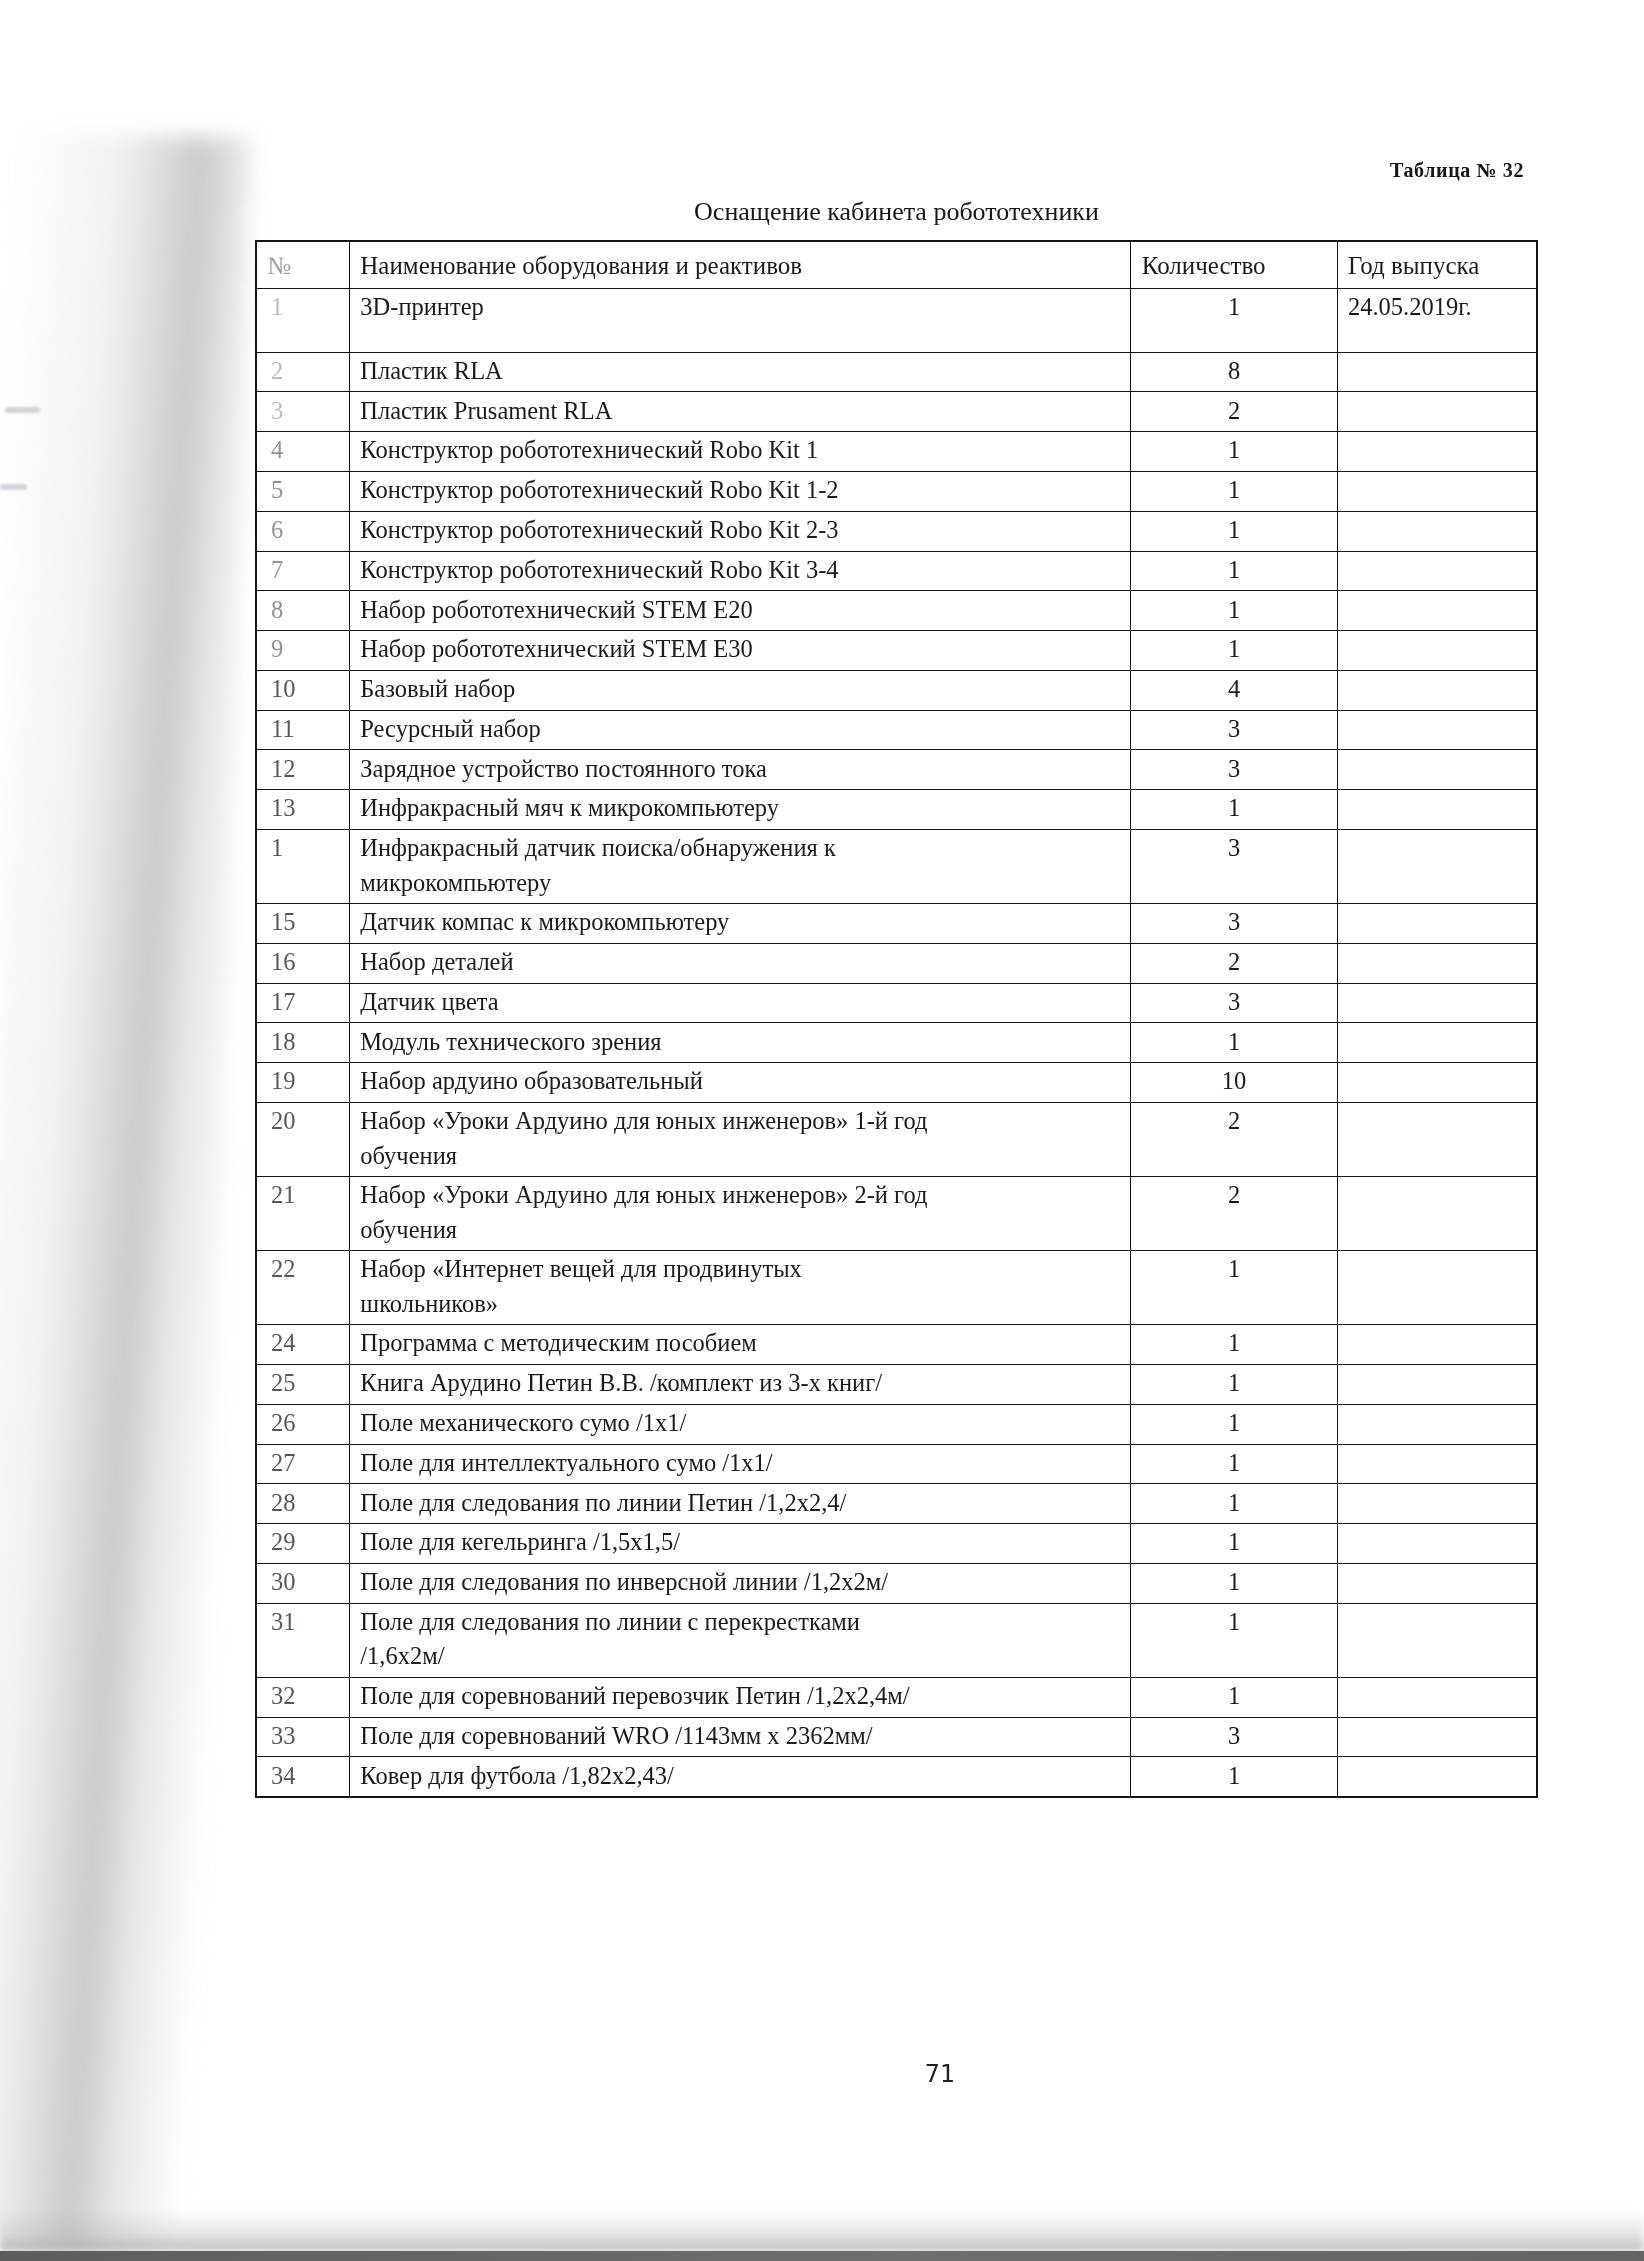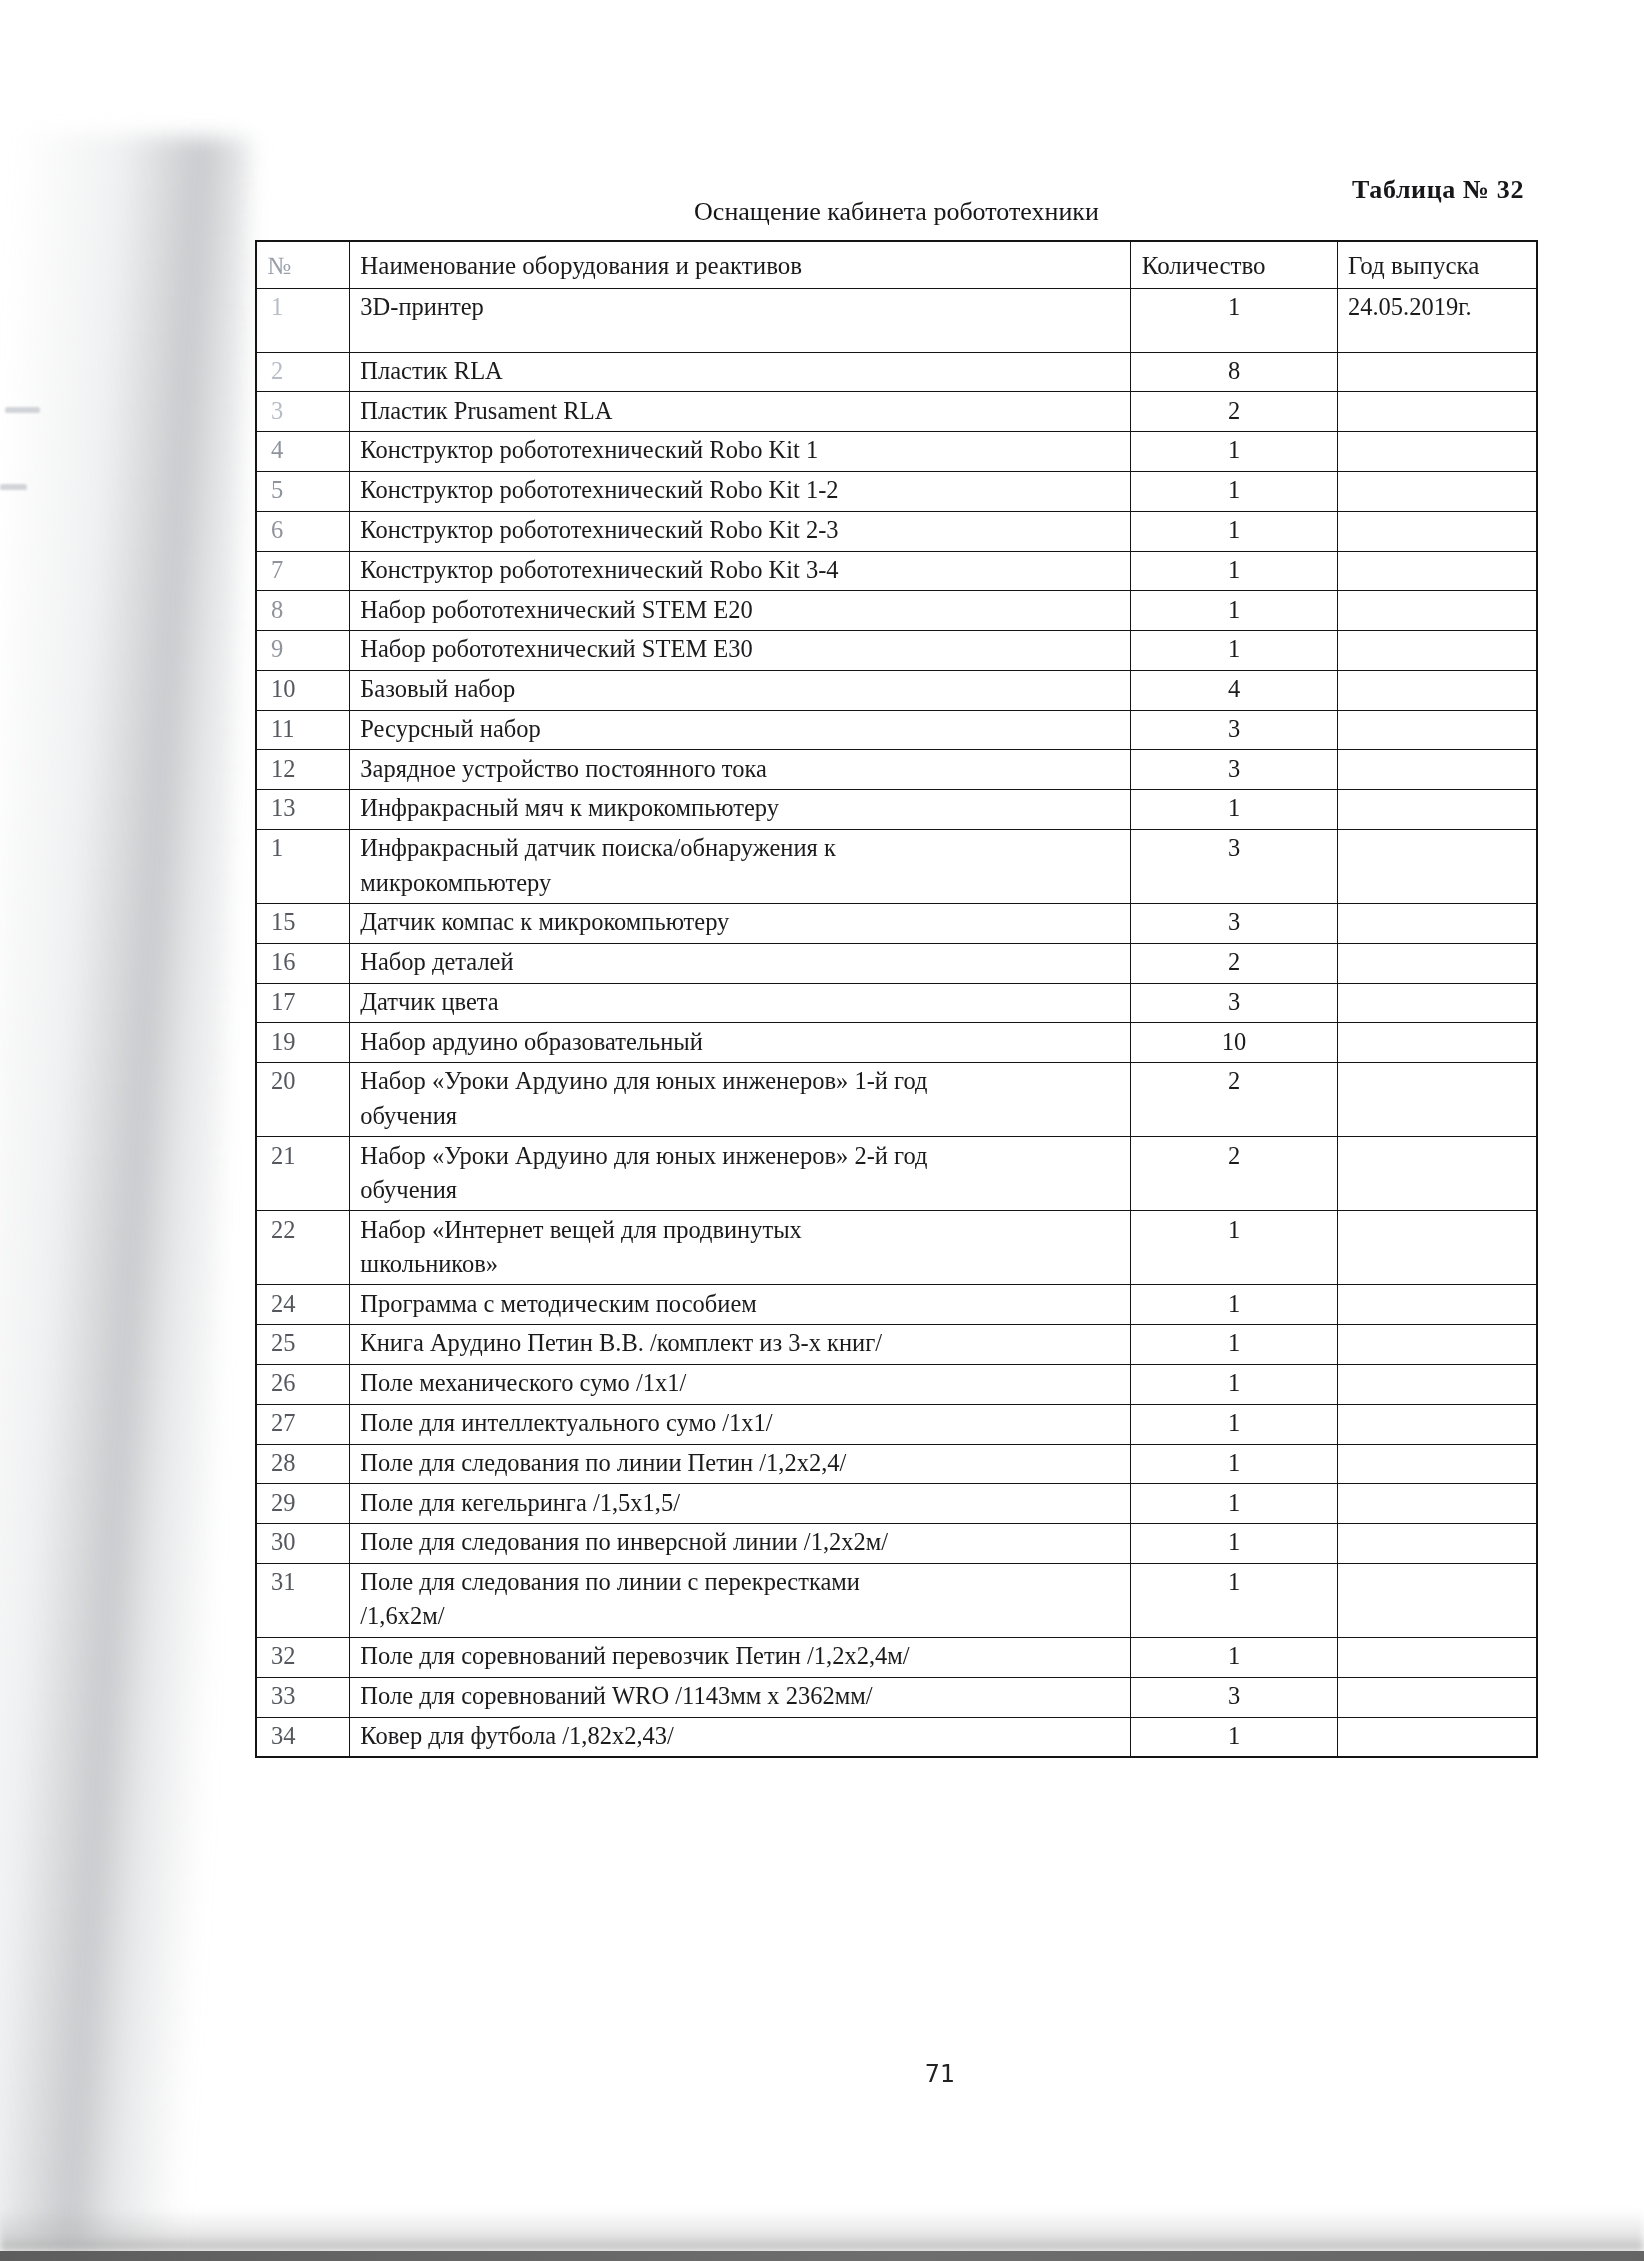--- a/index.html
+++ b/index.html
@@ -40,22 +40,22 @@
       rgba(132,132,132,0.55) 100%);
     filter: blur(3.9px);
   }
   .bottom-edge {
     position: absolute; left: 0; top: 2251px; width: 100%; height: 10.3px;
     background: linear-gradient(to right, #5d5d5d, #6e6e6e 55%, #646464);
   }
 
   
   .table-label {
-    position: absolute; top: 175px; right: 120px;
-    font-size: 26px; font-weight: bold; letter-spacing: 0.6px;
+    position: absolute; top: 159px; right: 120px;
+    font-size: 20px; font-weight: bold; letter-spacing: 0.6px;
     color: #17171a;
   }
   .doc-title {
     position: absolute; top: 197px; left: 255px; width: 1283px;
     text-align: center; font-size: 26px; font-weight: normal;
     color: #17171a;
   }
 
   
   table.equipment-table {
@@ -219,20 +219,26 @@
     <td class="col-qty">2</td>
     <td class="col-year"></td>
   </tr>
         <tr>
     <td class="col-num">17</td>
     <td class="col-name">Датчик цвета</td>
     <td class="col-qty">3</td>
     <td class="col-year"></td>
   </tr>
         <tr>
+    <td class="col-num">18</td>
+    <td class="col-name">Модуль технического зрения</td>
+    <td class="col-qty">1</td>
+    <td class="col-year"></td>
+  </tr>
+        <tr>
     <td class="col-num">19</td>
     <td class="col-name">Набор ардуино образовательный</td>
     <td class="col-qty">10</td>
     <td class="col-year"></td>
   </tr>
         <tr>
     <td class="col-num">20</td>
     <td class="col-name">Набор «Уроки Ардуино для юных инженеров» 1-й год
 обучения</td>
     <td class="col-qty">2</td>

